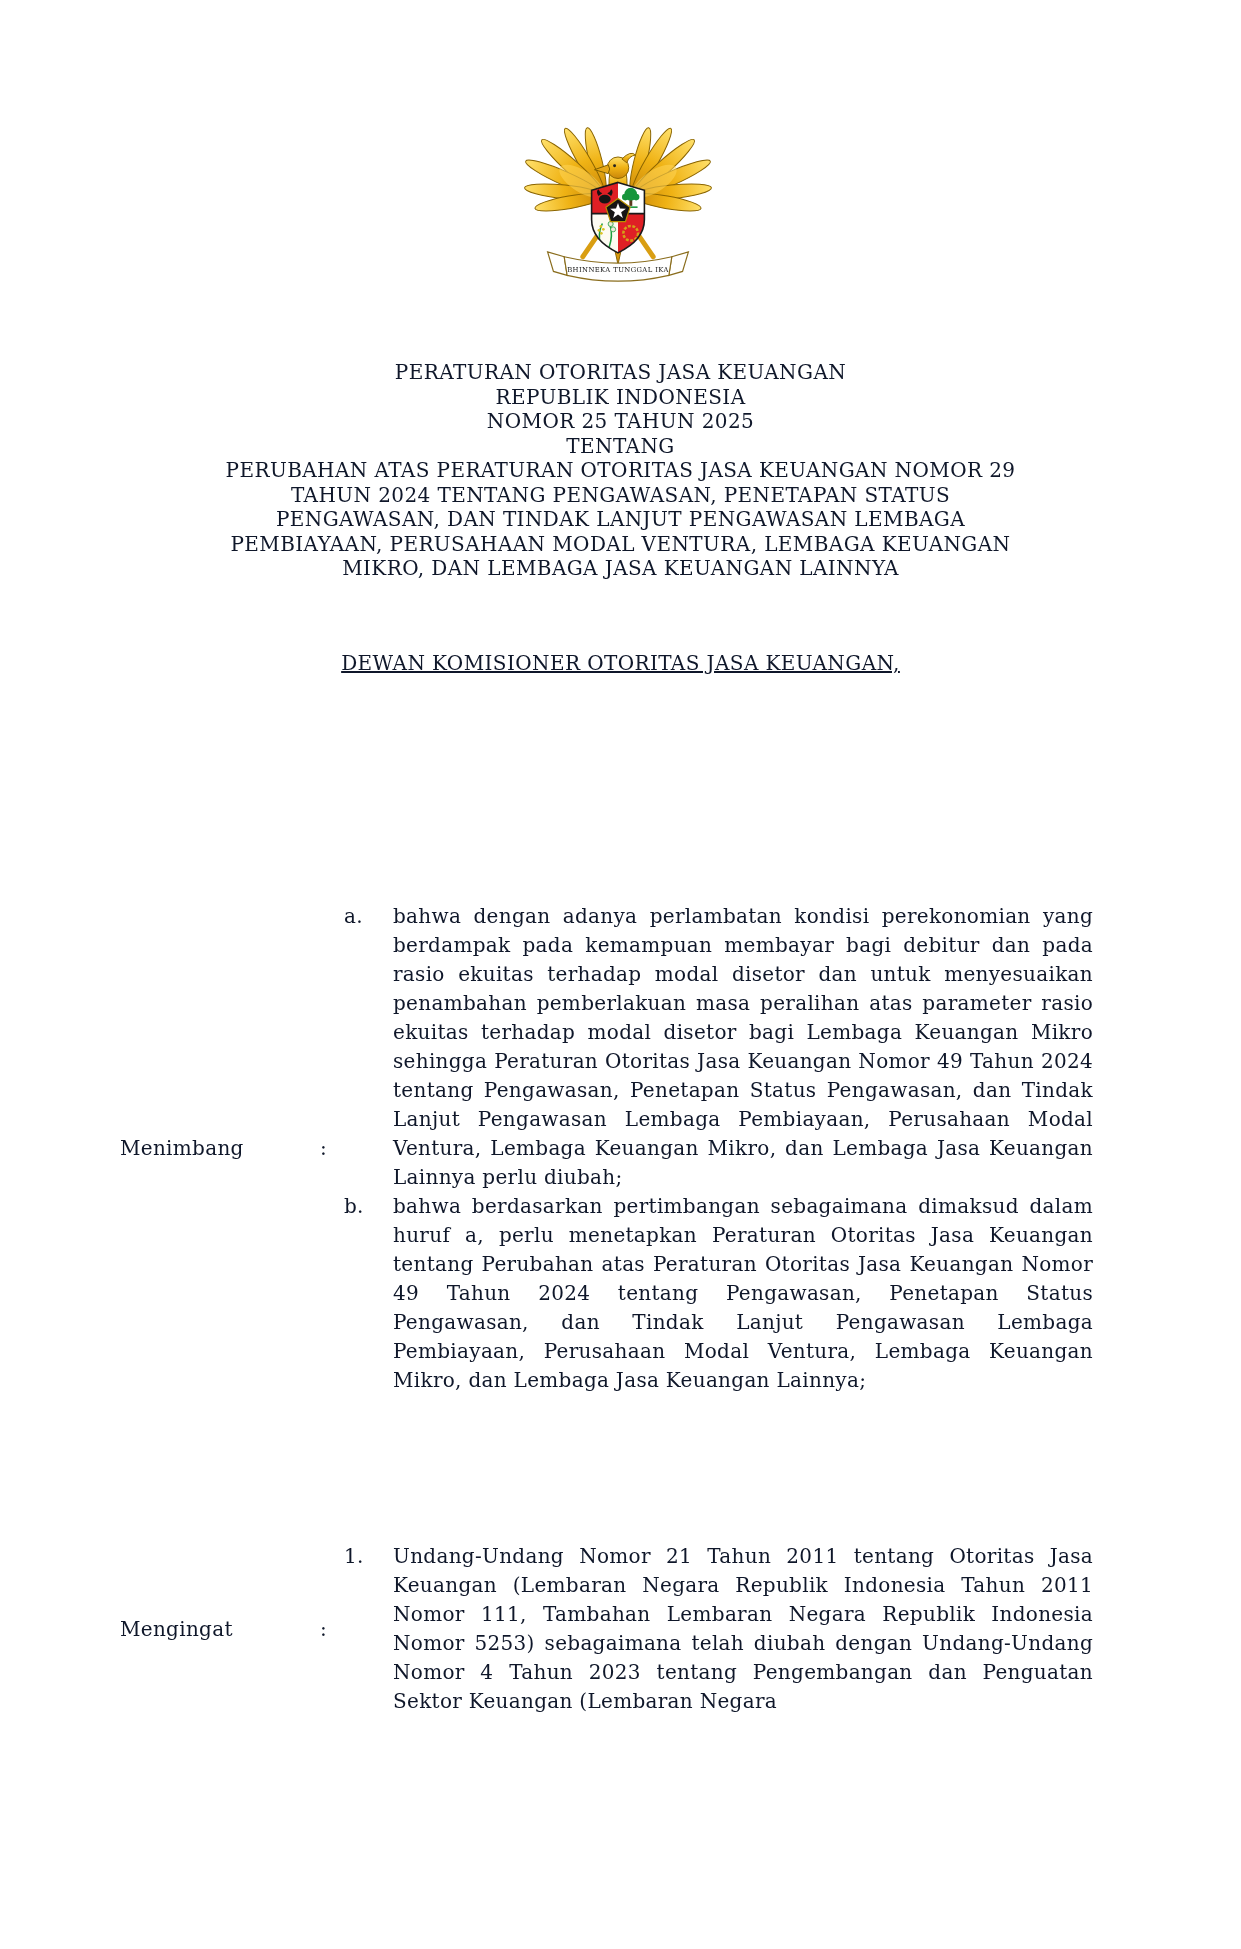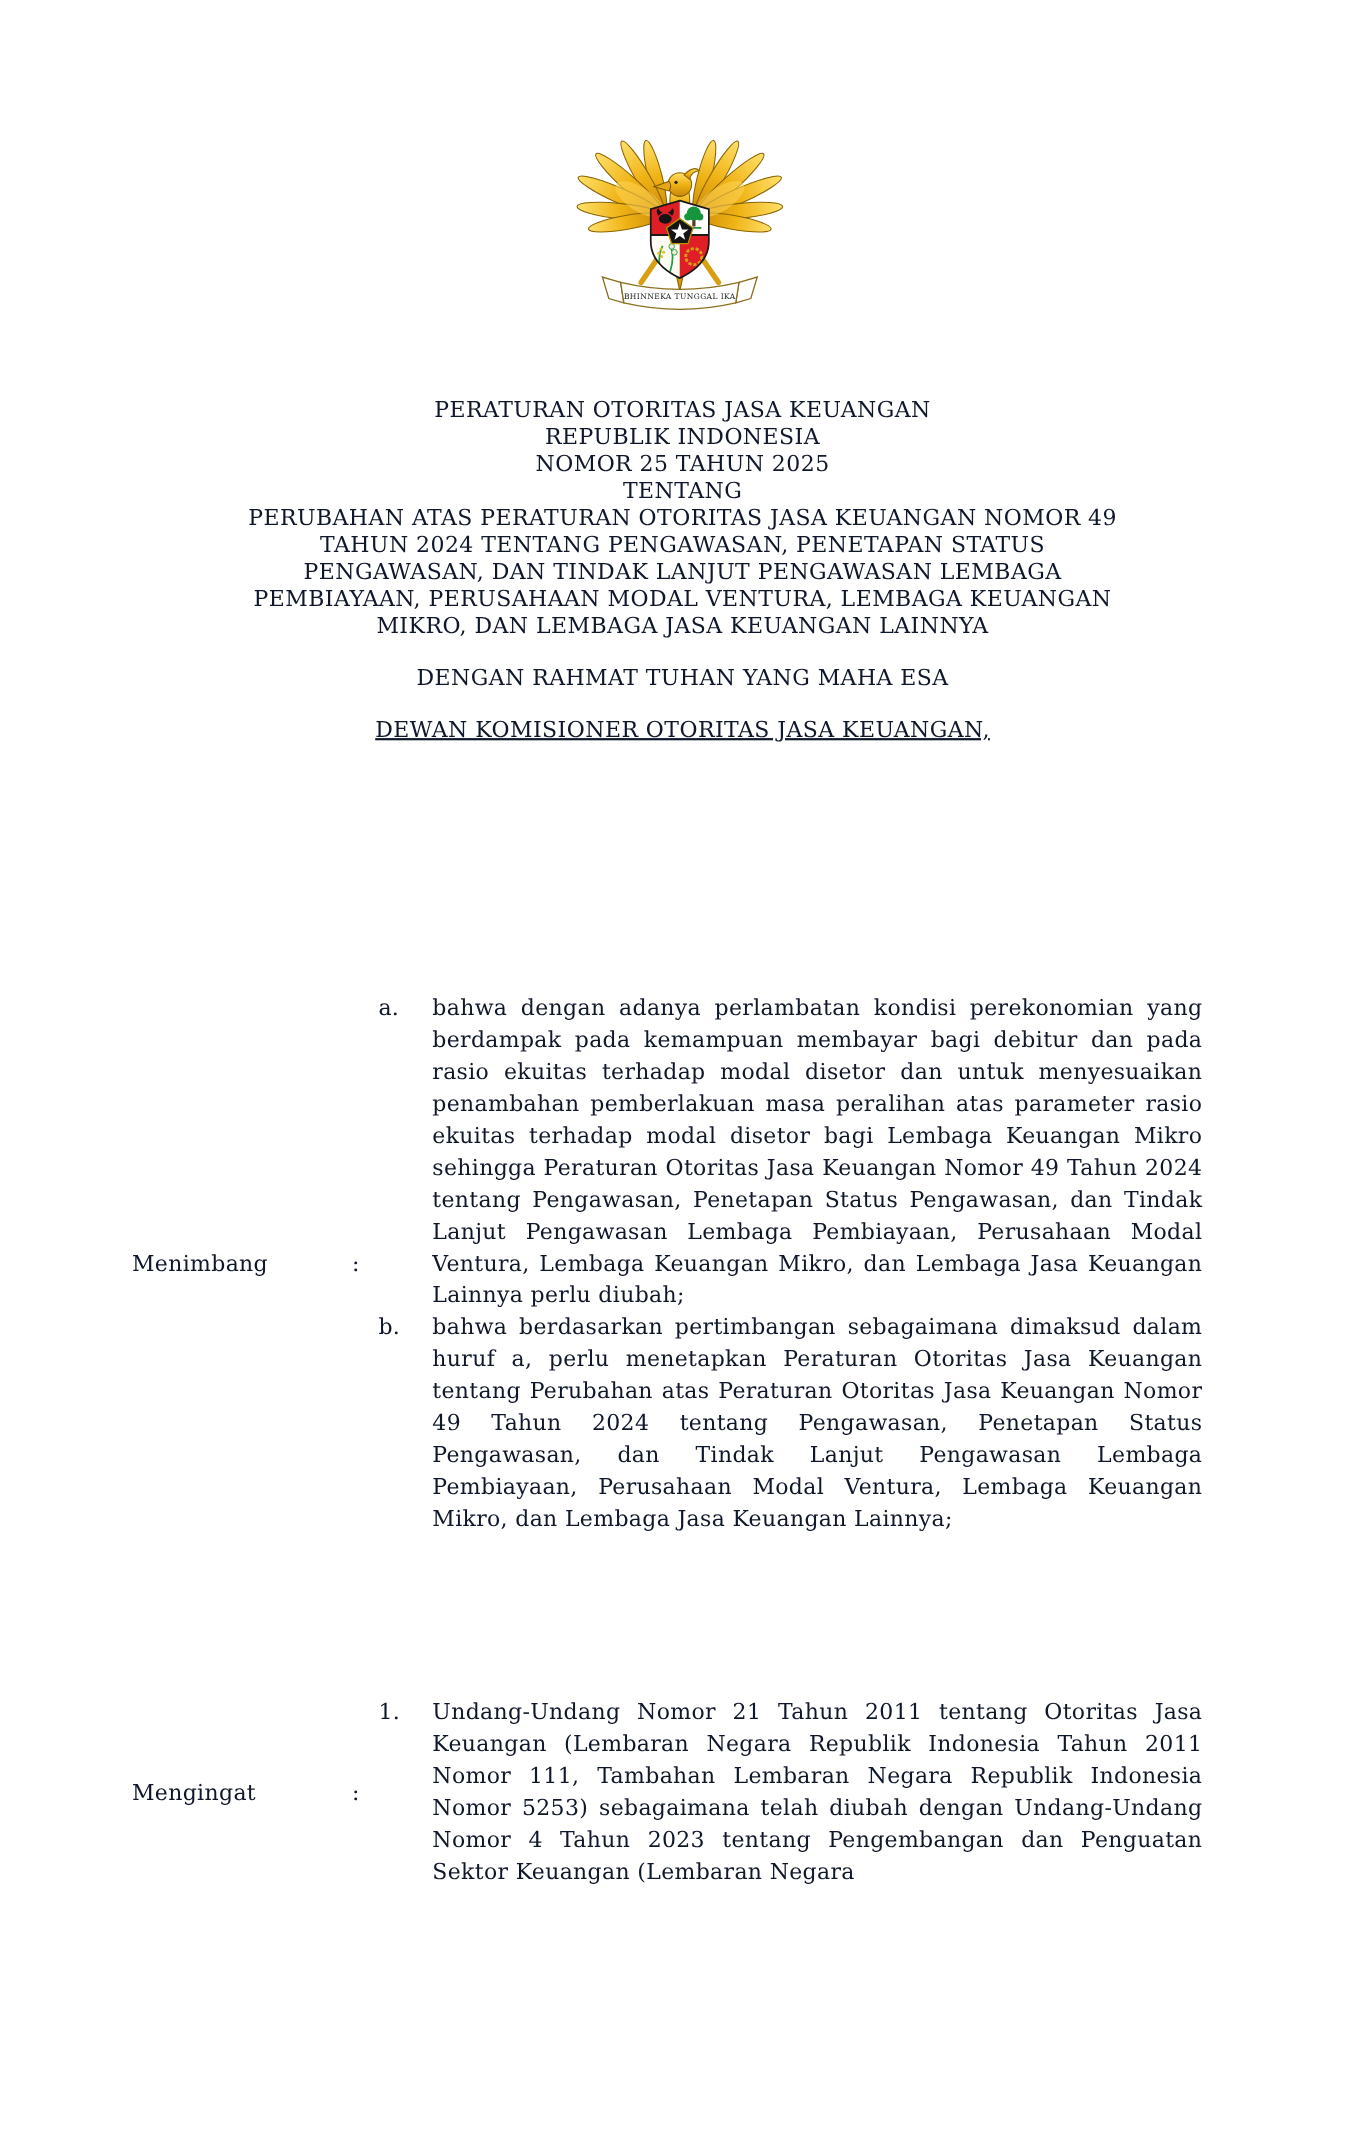--- a/index.html
+++ b/index.html
@@ -149,28 +149,27 @@
         <text x="100" y="163.5" text-anchor="middle" font-size="7" letter-spacing="0.4" fill="#222222" font-family="DejaVu Serif, serif">BHINNEKA TUNGGAL IKA</text>
       </g>
     </svg>
   </div>
 
   <div class="title-block">
     <div>PERATURAN OTORITAS JASA KEUANGAN</div>
     <div>REPUBLIK INDONESIA</div>
     <div>NOMOR 25 TAHUN 2025</div>
     <div>TENTANG</div>
-    <div>PERUBAHAN ATAS PERATURAN OTORITAS JASA KEUANGAN NOMOR 49</div>
+    <div>PERUBAHAN ATAS PERATURAN OTORITAS JASA KEUANGAN NOMOR 29</div>
     <div>TAHUN 2024 TENTANG PENGAWASAN, PENETAPAN STATUS</div>
     <div>PENGAWASAN, DAN TINDAK LANJUT PENGAWASAN LEMBAGA</div>
     <div>PEMBIAYAAN, PERUSAHAAN MODAL VENTURA, LEMBAGA KEUANGAN</div>
     <div>MIKRO, DAN LEMBAGA JASA KEUANGAN LAINNYA</div>
   </div>
 
-  <div class="center-line invocation">DENGAN RAHMAT TUHAN YANG MAHA ESA</div>
   <div class="center-line authority">DEWAN KOMISIONER OTORITAS JASA KEUANGAN,</div>
 
   <div class="clause-row clause-menimbang">
     <div class="clause-label">Menimbang</div>
     <div class="clause-colon">:</div>
     <div class="clause-items">
       <div class="clause-item">
         <div class="item-marker">a.</div>
         <div class="item-text">bahwa dengan adanya perlambatan kondisi perekonomian yang berdampak pada kemampuan membayar bagi debitur dan pada rasio ekuitas terhadap modal disetor dan untuk menyesuaikan penambahan pemberlakuan masa peralihan atas parameter rasio ekuitas terhadap modal disetor bagi Lembaga Keuangan Mikro sehingga Peraturan Otoritas Jasa Keuangan Nomor 49 Tahun 2024 tentang Pengawasan, Penetapan Status Pengawasan, dan Tindak Lanjut Pengawasan Lembaga Pembiayaan, Perusahaan Modal Ventura, Lembaga Keuangan Mikro, dan Lembaga Jasa Keuangan Lainnya perlu diubah;</div>
       </div>

